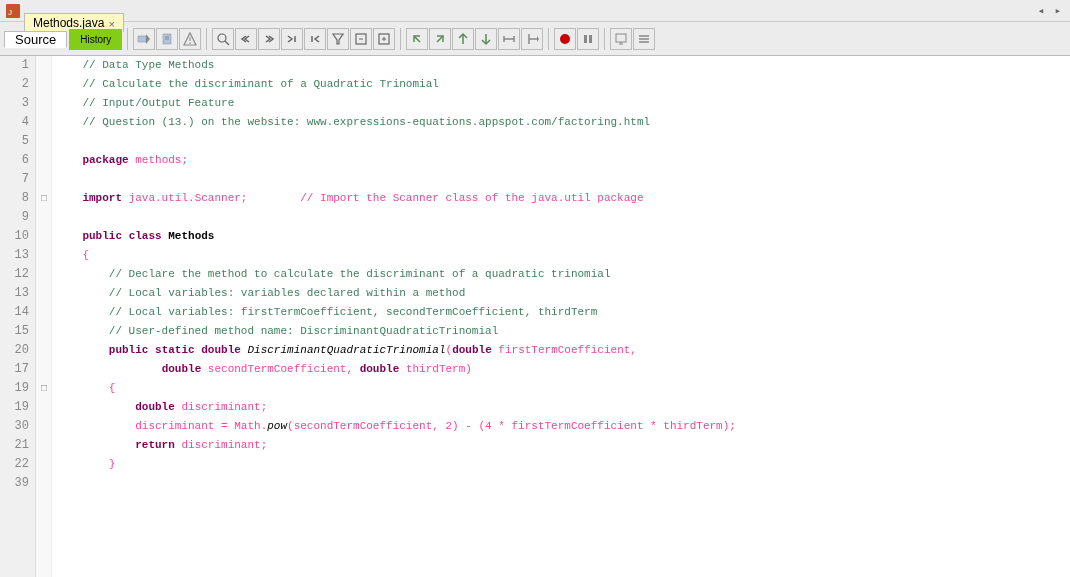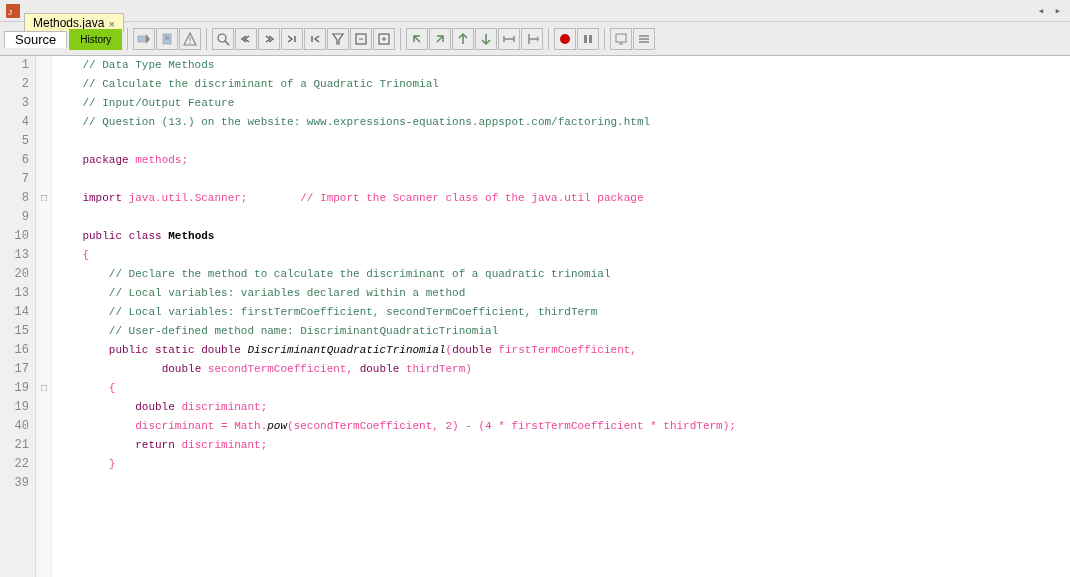--- a/index.html
+++ b/index.html
@@ -149,21 +149,21 @@
       font-size: 11px;
     }
     .code-line {
       display: block;
       height: 19px;
       line-height: 19px;
     }
 
     
     .c-comment { color: #3f7f5f; }
-    .c-keyword { color: #7f0055; font-weight: normal; }
+    .c-keyword { color: #7f0055; font-weight: bold; }
     .c-bold { font-weight: bold; }
     .c-method { font-style: italic; font-weight: normal; }
     .c-normal { color: #ec4899; }
   </style>
 </head>
 <body>
 
 <div class="title-bar">
   <div class="title-bar-left">
 
@@ -344,29 +344,29 @@
       <span class="line-number">2</span>
       <span class="line-number">3</span>
       <span class="line-number">4</span>
       <span class="line-number">5</span>
       <span class="line-number">6</span>
       <span class="line-number">7</span>
       <span class="line-number">8</span>
       <span class="line-number">9</span>
       <span class="line-number">10</span>
       <span class="line-number">13</span>
-      <span class="line-number">20</span>
+      <span class="line-number">12</span>
       <span class="line-number">13</span>
       <span class="line-number">14</span>
       <span class="line-number">15</span>
-      <span class="line-number">16</span>
+      <span class="line-number">20</span>
       <span class="line-number">17</span>
       <span class="line-number">19</span>
       <span class="line-number">19</span>
-      <span class="line-number">40</span>
+      <span class="line-number">30</span>
       <span class="line-number">21</span>
       <span class="line-number">22</span>
       <span class="line-number">39</span>
     </div>
   <div class="fold-gutter" id="fold-gutter">
       <div class="fold-marker"></div>
       <div class="fold-marker"></div>
       <div class="fold-marker"></div>
       <div class="fold-marker"></div>
       <div class="fold-marker"></div>

